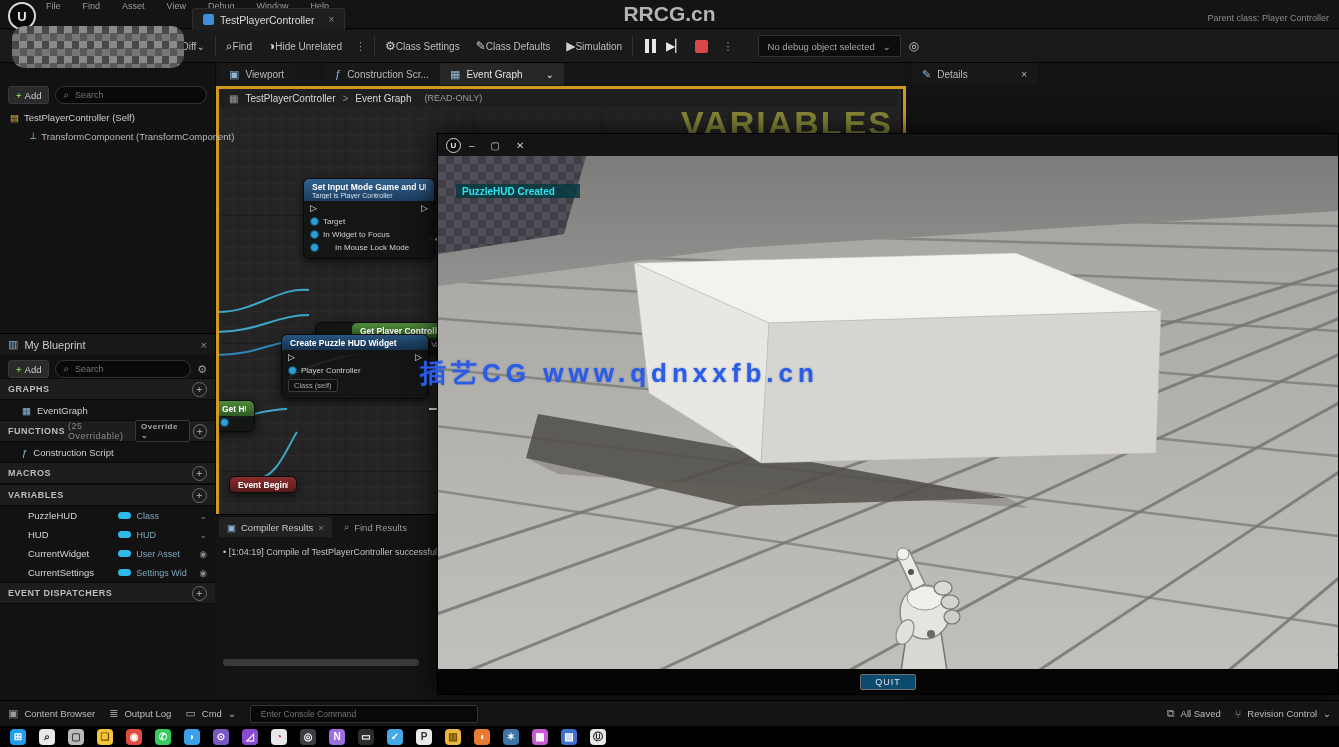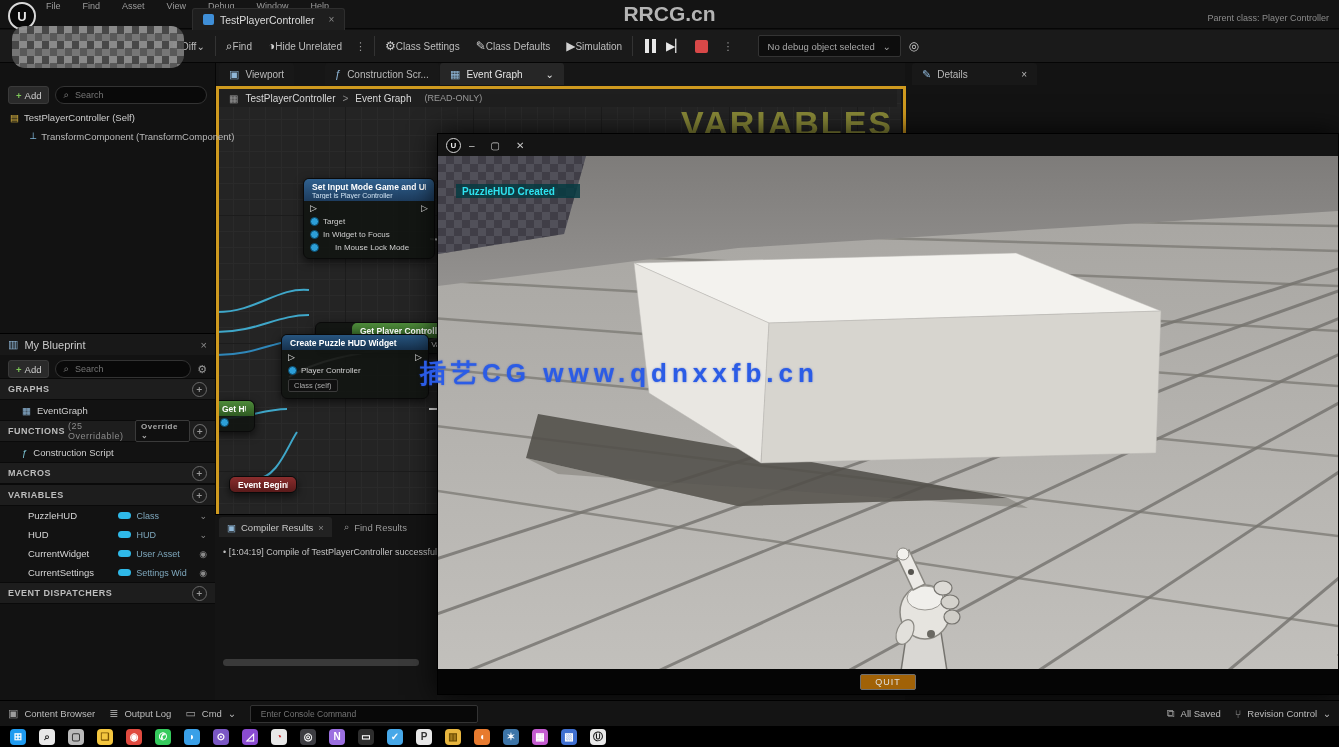--- a/index.html
+++ b/index.html
@@ -94,21 +94,21 @@
   .clog{padding:10px 8px;font-size:9px;color:#c2c2c2;white-space:nowrap;overflow:hidden;}
   .hscroll{left:8px;top:144px;width:196px;height:7px;background:#3a3a3a;border-radius:4px;}
   
   .details-panel{left:905px;top:62px;width:434px;height:638px;background:#131313;z-index:1;}
   
   .pwin{left:437px;top:133px;width:902px;height:562px;background:#0a0a0a;z-index:5;box-shadow:0 0 26px rgba(0,0,0,.85);border:1px solid #000;box-sizing:border-box;}
   .pw-title{height:22px;background:#141414;display:flex;align-items:center;padding:0 8px;gap:8px;}
   .pw-title .ttl{flex:1;text-align:center;font-size:9px;color:#9d9d9d;white-space:nowrap;overflow:hidden;}
   .pw-ctl{display:flex;gap:16px;color:#c9c9c9;font-size:10px;}
   .pw-bottom{position:absolute;left:0;bottom:0;width:100%;height:25px;background:#050505;display:flex;align-items:center;justify-content:center;}
-  .quitbtn{background:#a16207;border:1px solid #6e6e6e;border-radius:2px;color:#e0e0e0;font-size:9px;padding:2px 14px;letter-spacing:1px;}
+  .quitbtn{background:#0c4a6e;border:1px solid #6e6e6e;border-radius:2px;color:#e0e0e0;font-size:9px;padding:2px 14px;letter-spacing:1px;}
   
   .center-watermark{left:420px;top:356px;z-index:8;font-size:26px;font-weight:bold;color:#2b5ce6;letter-spacing:5px;
                     text-shadow:0 0 2px rgba(20,60,200,.55);pointer-events:none;white-space:nowrap;}
   
   .statusbar{left:0;top:700px;width:1339px;height:26px;background:#141414;border-top:1px solid #000;display:flex;align-items:center;z-index:6;padding:0 8px;box-sizing:border-box;gap:14px;}
   .sbtn{display:flex;align-items:center;gap:6px;font-size:9.5px;color:#bdbdbd;}
   .sbtn .ic{font-size:11px;color:#9d9d9d;}
   .console{display:flex;align-items:center;background:#080808;border:1px solid #333;border-radius:2px;height:16px;width:210px;padding:0 8px;}
   .console input{background:transparent;border:none;outline:none;color:#8a8a8a;font-size:8.5px;width:100%;font-family:"Liberation Sans",sans-serif;}
   

